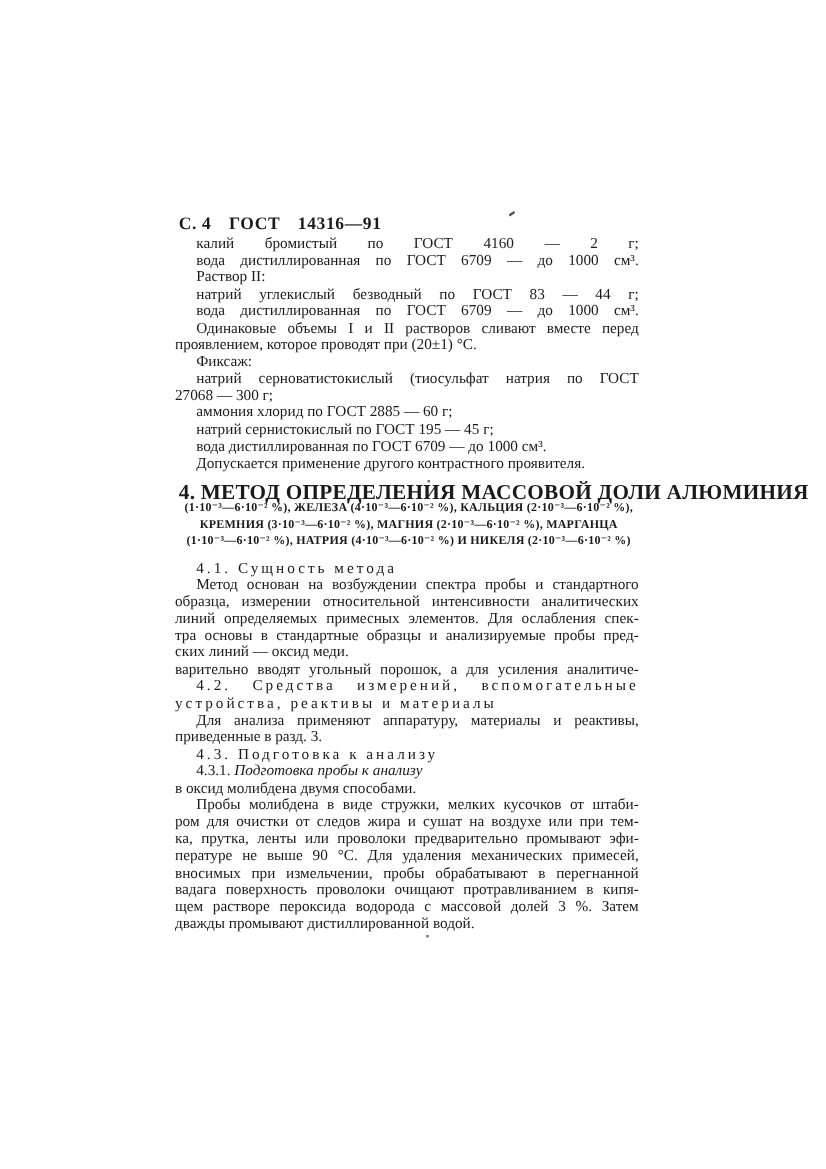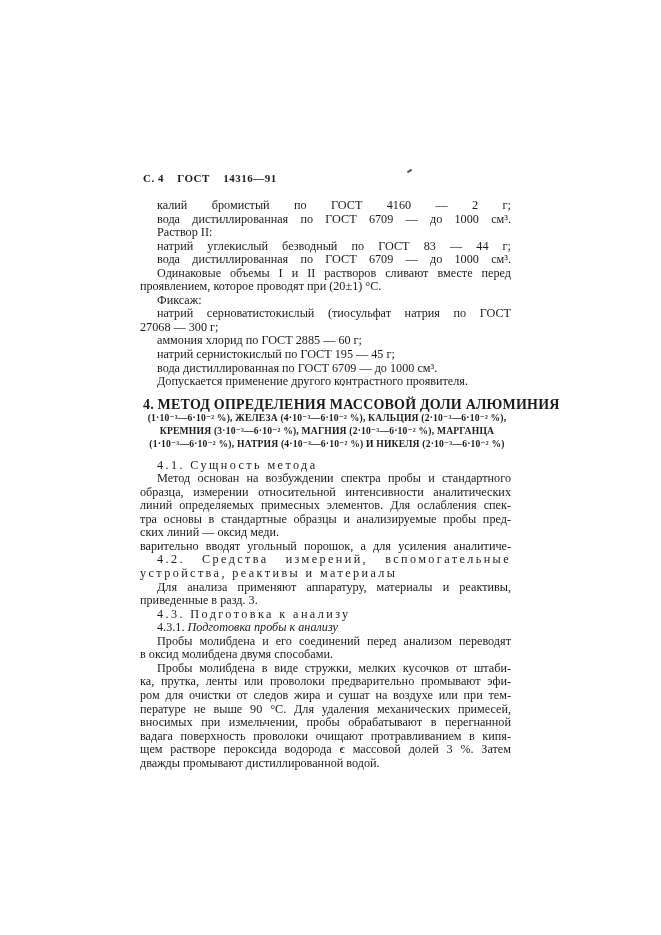--- a/index.html
+++ b/index.html
@@ -1,27 +1,27 @@
 <!DOCTYPE html>
 <html><head>
   <meta charset="utf-8">
   <style>
     html, body { margin: 0; padding: 0; background: #ffffff; }
     body { width: 661px; height: 935px; position: relative; overflow: hidden;
            font-family: "Liberation Serif", "DejaVu Serif", serif; color: #1a1a1a; }
     .page { position: absolute; left: 143px; top: 172px; width: 368px; }
-    .header { font-size: 11px; font-weight: bold; letter-spacing: 0.5px; height: 16px; white-space: nowrap; font-family: Liberation Serif, serif; }
+    .header { font-size: 14px; font-weight: bold; letter-spacing: 0.5px; height: 16px; white-space: nowrap; font-family: Liberation Serif, serif; }
     .header span { margin-right: 10px; }
-    .body { margin-top: 11px; font-size: 12.2px; line-height: 13.55px; }
+    .body { font-size: 12.2px; line-height: 13.55px; }
     .ln { display: block; white-space: nowrap; text-align: justify; text-align-last: justify; }
     .ln.left { text-align-last: left; }
     .ind { padding-left: 14px; }
     .flush { margin-left: -3px; }
     .spaced { letter-spacing: 2.4px; }
-    .title { font-weight: bold; font-size: 14px; line-height: 13px; text-align: center; white-space: nowrap; letter-spacing: 0.2px; }
+    .title { font-weight: bold; font-size: 17px; line-height: 13px; text-align: center; white-space: nowrap; letter-spacing: 0.2px; }
     .title.small { font-size: 9.6px; }
     .gap { height: 9px; }
     .gap2 { height: 9px; }
     .mark { position: absolute; left: 407px; top: 170px; width: 5px; height: 2px; background: #555; transform: rotate(-35deg); }
     .dot { position: absolute; width: 2px; height: 2px; background: #777; }
     i { font-style: italic; }
   </style>
 </head>
 <body>
 
@@ -69,25 +69,24 @@
     <span class="ln left flush">ских линий — оксид меди.</span>
     <span class="ln flush">варительно вводят угольный порошок, а для усиления аналитиче-</span>
 
     <span class="ln ind spaced">4.2. Средства измерений, вспомогательные</span>
     <span class="ln left flush spaced">устройства, реактивы и материалы</span>
     <span class="ln ind">Для анализа применяют аппаратуру, материалы и реактивы,</span>
     <span class="ln left flush">приведенные в разд. 3.</span>
 
     <span class="ln ind left spaced">4.3. Подготовка к анализу</span>
     <span class="ln ind left"><span>4.3.1.</span> <i>Подготовка пробы к анализу</i></span>
-    <span class="ln ind">Пробы молибдена и его соединений перед анализом переводят</span>
     <span class="ln left flush">в оксид молибдена двумя способами.</span>
 
     <span class="ln ind">Пробы молибдена в виде стружки, мелких кусочков от штаби-</span>
+    <span class="ln flush">ром для очистки от следов жира и сушат на воздухе или при тем-</span>
     <span class="ln flush">ка, прутка, ленты или проволоки предварительно промывают эфи-</span>
-    <span class="ln flush">ром для очистки от следов жира и сушат на воздухе или при тем-</span>
     <span class="ln flush">пературе не выше 90 °С. Для удаления механических примесей,</span>
     <span class="ln flush">вносимых при измельчении, пробы обрабатывают в перегнанной</span>
     <span class="ln flush">вадага поверхность проволоки очищают протравливанием в кипя-</span>
     <span class="ln flush">щем растворе пероксида водорода с массовой долей 3 %. Затем</span>
     <span class="ln left flush">дважды промывают дистиллированной водой.</span>
   </div>
 </div>
 
 </body></html>

